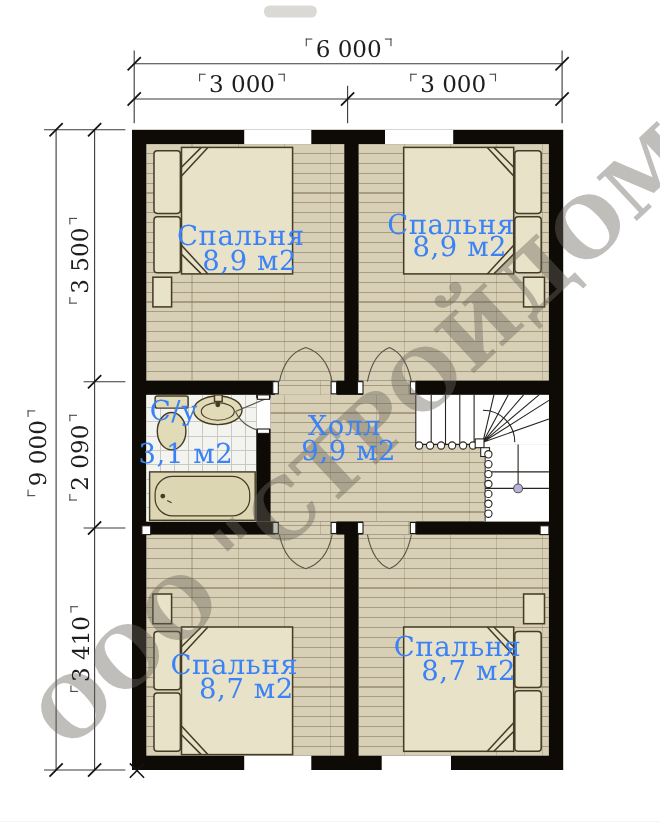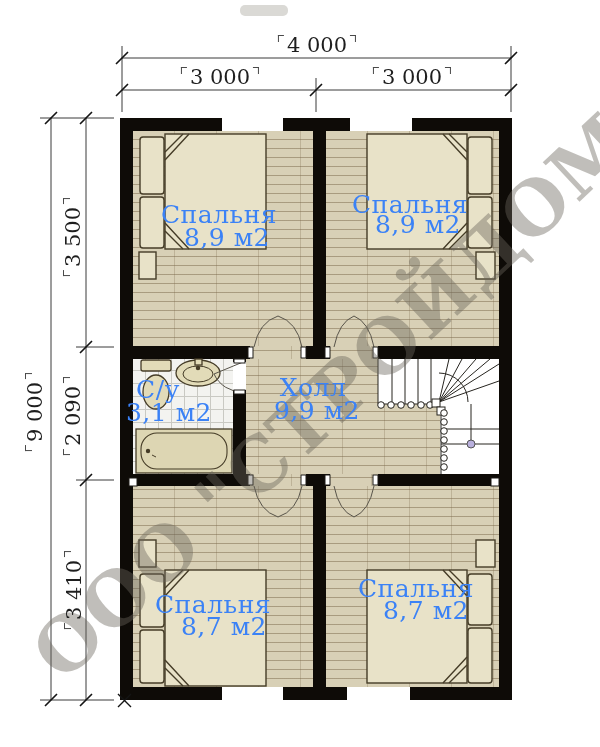--- a/index.html
+++ b/index.html
@@ -172,35 +172,35 @@
         <rect x="301" y="475" width="5" height="10"></rect>
       <rect x="325" y="475" width="5" height="10"></rect>
         <rect x="373" y="475" width="5" height="10"></rect>
       <rect x="234" y="359" width="11" height="4"></rect>
         <rect x="234" y="390" width="11" height="4"></rect>
       <rect x="129" y="478" width="8" height="8"></rect>
         <rect x="491" y="478" width="8" height="8"></rect>
     </g>
   </svg>
 
-  <span class="dim" style="left:317px;top:45px;">4 000</span>
+  <span class="dim" style="left:317px;top:45px;">6 000</span>
   <span class="dim" style="left:220px;top:77px;">3 000</span>
   <span class="dim" style="left:412px;top:77px;">3 000</span>
   <span class="dim rot" style="left:35px;top:412px;">9 000</span>
   <span class="dim rot" style="left:73px;top:237px;">3 500</span>
   <span class="dim rot" style="left:73px;top:416px;">2 090</span>
   <span class="dim rot" style="left:74px;top:590px;">3 410</span>
 
   <span class="lbl" style="left:219px;top:214px;">Спальня</span>
   <span class="lbl" style="left:227px;top:237px;">8,9 м2</span>
 
   <span class="lbl" style="left:410px;top:204px;">Спальня</span>
   <span class="lbl" style="left:418px;top:224px;">8,9 м2</span>
 
-  <span class="lbl" style="left:158px;top:389px;">С/у</span>
+  <span class="lbl" style="left:158px;top:373px;">С/у</span>
   <span class="lbl" style="left:169px;top:412px;text-align:center;">3,1 м2</span>
 
   <span class="lbl" style="left:313px;top:387px;">Холл</span>
   <span class="lbl" style="left:317px;top:410px;">9,9 м2</span>
 
   <span class="lbl" style="left:213px;top:604px;">Спальня</span>
   <span class="lbl" style="left:224px;top:626px;">8,7 м2</span>
 
   <span class="lbl" style="left:416px;top:588px;">Спальня</span>
   <span class="lbl" style="left:426px;top:610px;">8,7 м2</span>

